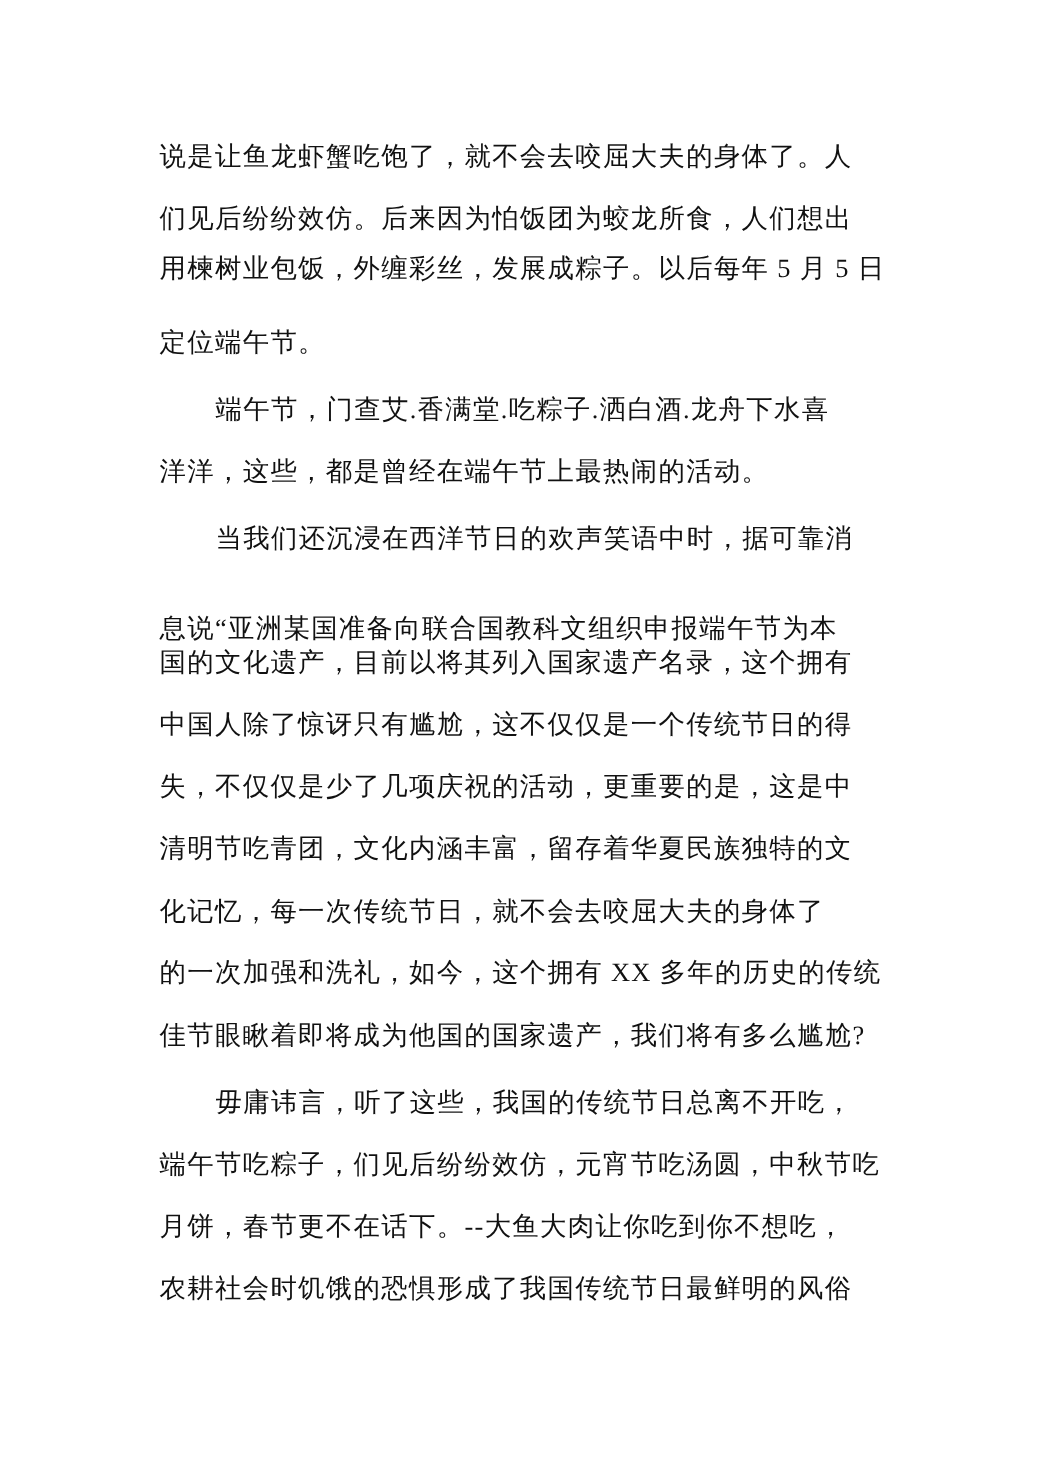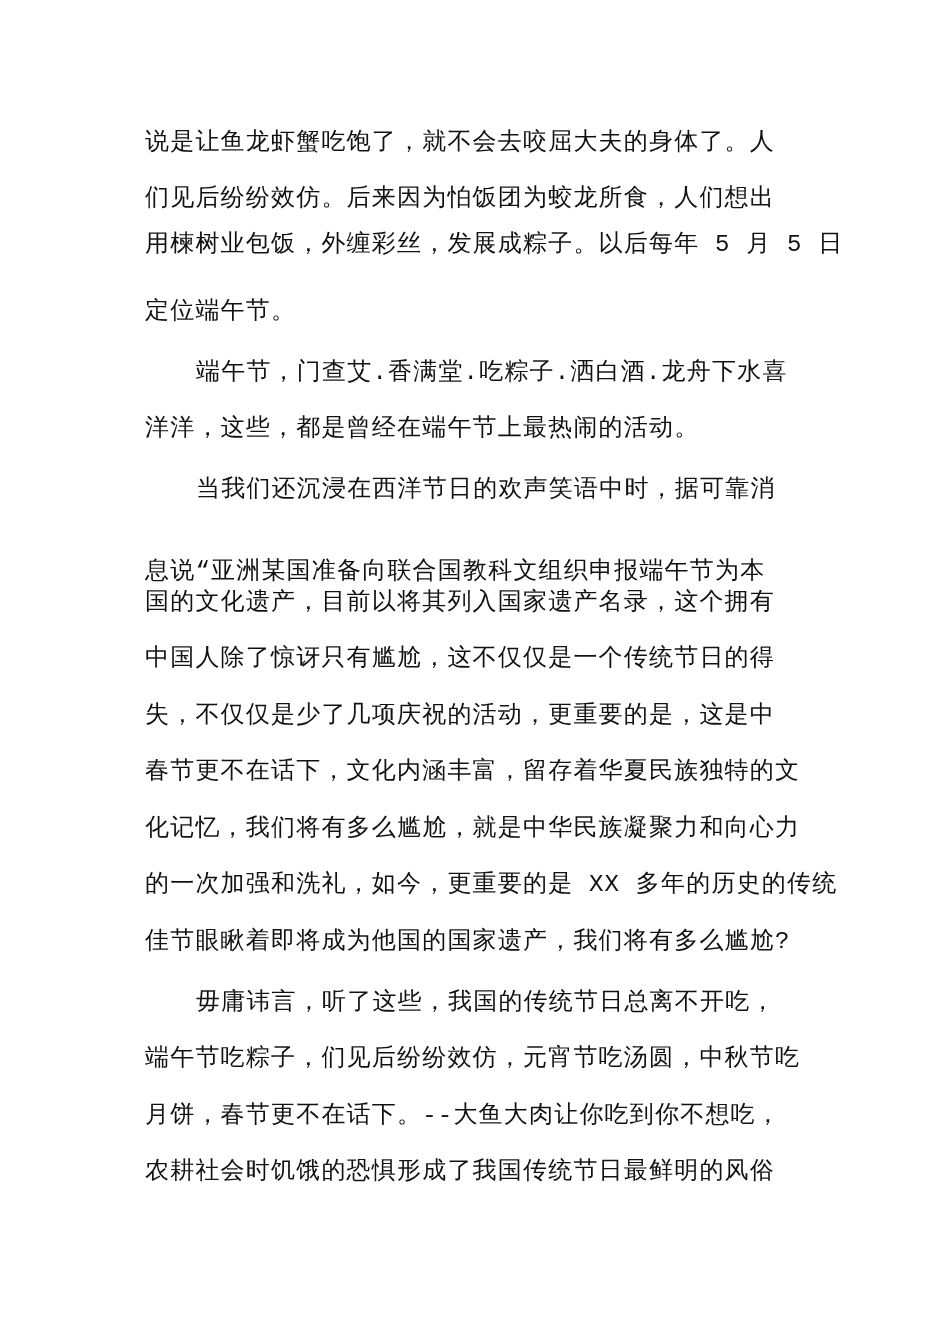--- a/index.html
+++ b/index.html
@@ -16,21 +16,21 @@
     .page {
       position: absolute;
       left: 145px;
       top: 0;
       width: 662px;
     }
     .line {
       position: absolute;
       left: 0;
       white-space: nowrap;
-      font-family: Liberation Mono, monospace;
+      font-family: Liberation Serif, serif;
       font-size: 24px;
       line-height: 30px;
       color: #111111;
       letter-spacing: 1.2px;
     }
     .indent {
       padding-left: 51px;
     }
   </style>
 </head>
@@ -41,21 +41,21 @@
   <div class="line" style="top:184px">们见后纷纷效仿。后来因为怕饭团为蛟龙所食，人们想出</div>
   <div class="line" style="top:230px">用楝树业包饭，外缠彩丝，发展成粽子。以后每年 5 月 5 日</div>
   <div class="line" style="top:297px">定位端午节。</div>
   <div class="line indent" style="top:358px">端午节，门查艾.香满堂.吃粽子.洒白酒.龙舟下水喜</div>
   <div class="line" style="top:414px">洋洋，这些，都是曾经在端午节上最热闹的活动。</div>
   <div class="line indent" style="top:475px">当我们还沉浸在西洋节日的欢声笑语中时，据可靠消</div>
   <div class="line" style="top:557px">息说“亚洲某国准备向联合国教科文组织申报端午节为本</div>
   <div class="line" style="top:588px">国的文化遗产，目前以将其列入国家遗产名录，这个拥有</div>
   <div class="line" style="top:644px">中国人除了惊讶只有尴尬，这不仅仅是一个传统节日的得</div>
   <div class="line" style="top:701px">失，不仅仅是少了几项庆祝的活动，更重要的是，这是中</div>
-  <div class="line" style="top:757px">春节更不在话下，文化内涵丰富，留存着华夏民族独特的文</div>
-  <div class="line" style="top:814px">化记忆，我们将有多么尴尬，就是中华民族凝聚力和向心力</div>
-  <div class="line" style="top:870px">的一次加强和洗礼，如今，更重要的是 XX 多年的历史的传统</div>
+  <div class="line" style="top:757px">清明节吃青团，文化内涵丰富，留存着华夏民族独特的文</div>
+  <div class="line" style="top:814px">化记忆，每一次传统节日，就不会去咬屈大夫的身体了</div>
+  <div class="line" style="top:870px">的一次加强和洗礼，如今，这个拥有 XX 多年的历史的传统</div>
   <div class="line" style="top:927px">佳节眼瞅着即将成为他国的国家遗产，我们将有多么尴尬?</div>
   <div class="line indent" style="top:988px">毋庸讳言，听了这些，我国的传统节日总离不开吃，</div>
   <div class="line" style="top:1044px">端午节吃粽子，们见后纷纷效仿，元宵节吃汤圆，中秋节吃</div>
   <div class="line" style="top:1101px">月饼，春节更不在话下。--大鱼大肉让你吃到你不想吃，</div>
   <div class="line" style="top:1157px">农耕社会时饥饿的恐惧形成了我国传统节日最鲜明的风俗</div>
 </div>
 
 </body></html>

